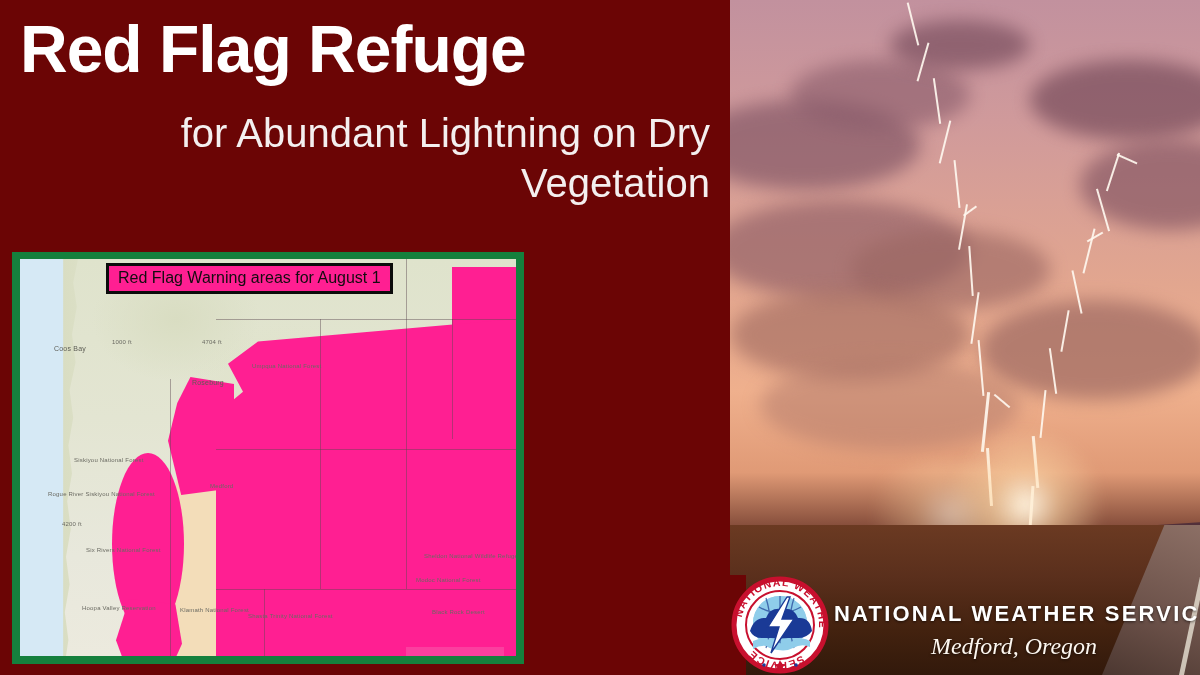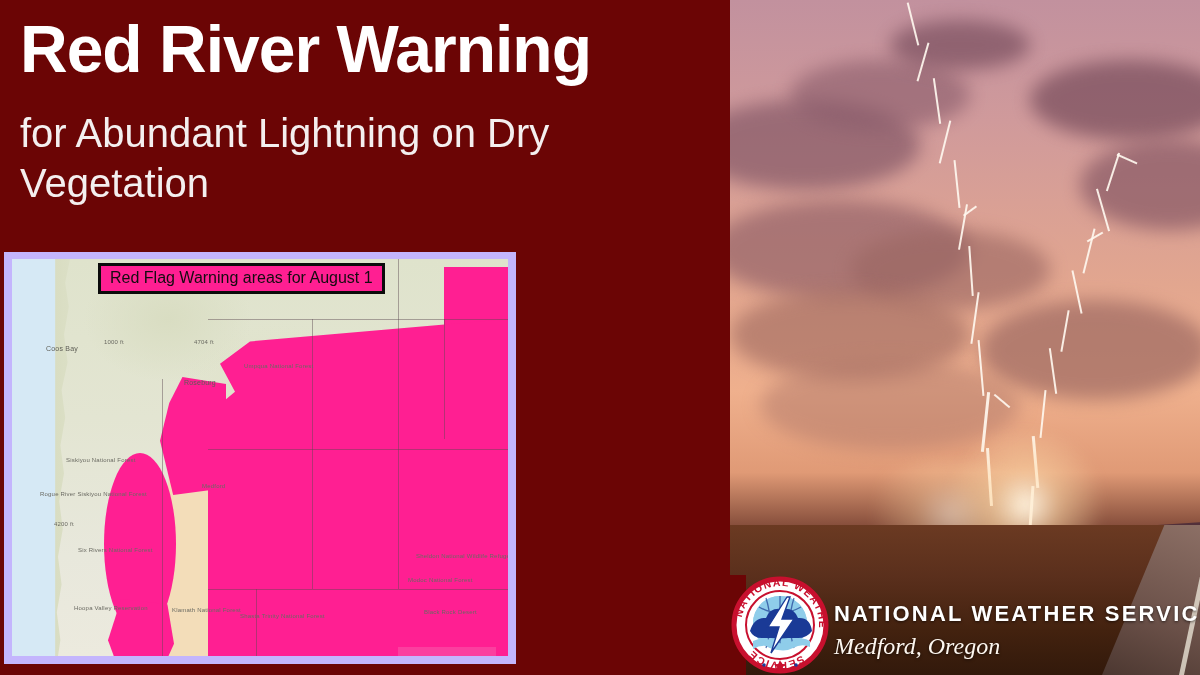--- a/index.html
+++ b/index.html
@@ -19,28 +19,28 @@
   .title{
     position:absolute;left:20px;top:16px;width:690px;
     color:#fff;font-size:66px;line-height:1.02;font-weight:bold;
     letter-spacing:-1px;
     font-family:"Liberation Sans", sans-serif;
     white-space:nowrap;
   }
   .subtitle{
     position:absolute;left:20px;top:108px;width:690px;
     color:#f4efef;font-size:40px;line-height:1.25;font-weight:normal;
-    text-align:left;
+    text-align:right;
     font-family:"Liberation Sans", sans-serif;
   }
 
   
   .map-frame{
-    position:absolute;left:4px;top:252px;width:512px;height:412px;
-    background:#c4b5fd;border:0;box-sizing:border-box;padding:7px 8px 8px 8px;
+    position:absolute;left:12px;top:252px;width:512px;height:412px;
+    background:#15803d;border:0;box-sizing:border-box;padding:7px 8px 8px 8px;
   }
   .map{
     position:relative;width:100%;height:100%;overflow:hidden;
     background:#d8e9f3;
   }
   
   .ocean{position:absolute;left:0;top:0;width:100%;height:100%;background:#d6e9f5;}
   
   .land{
     position:absolute;left:36px;top:0;right:0;bottom:0;
@@ -173,35 +173,35 @@
   .nws-text{
     position:absolute;left:104px;top:26px;width:360px;
     color:#fff;font-size:22px;font-weight:bold;letter-spacing:2.2px;
     font-family:"Liberation Sans", sans-serif;white-space:nowrap;
     text-shadow:0 1px 3px rgba(0,0,0,.6);
   }
   .nws-sub{
     position:absolute;left:104px;top:58px;width:360px;
     color:#fdf7f0;font-size:24px;
     font-family:"Liberation Serif", serif;font-style:italic;
-    text-align:left;
+    text-align:center;
     text-shadow:0 1px 3px rgba(0,0,0,.6);
   }
   .left-strip{
     position:absolute;left:730px;bottom:0;width:16px;height:100px;background:#6b0505;
   }
 </style>
 </head>
 <body>
 
 <div class="stage">
 
   <div class="left-panel">
 
-    <div class="title">Red River Warning</div>
+    <div class="title">Red Flag Refuge</div>
 
     <div class="subtitle">for Abundant Lightning on Dry Vegetation</div>
 
     <div class="map-frame">
       <div class="map">
 
         <div class="ocean"></div>
         <div class="land"></div>
         <div class="coast"></div>
 

